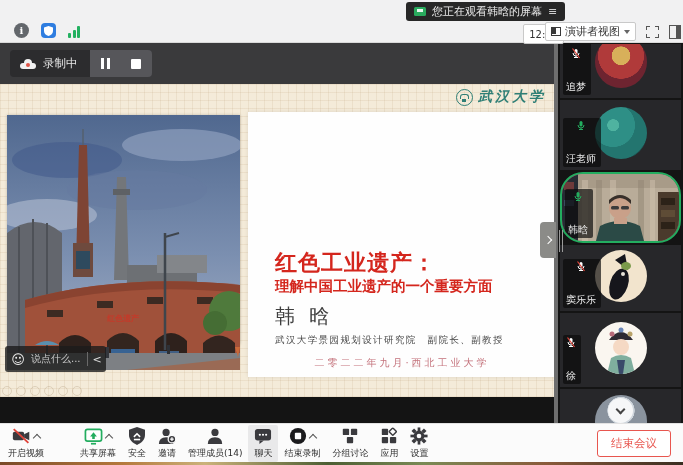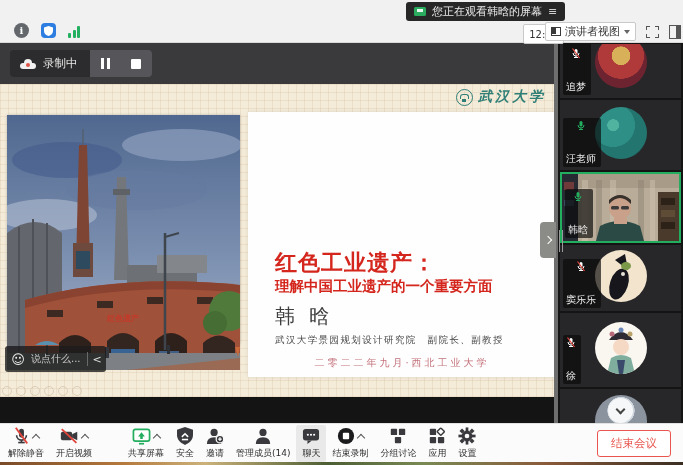--- a/index.html
+++ b/index.html
@@ -289,21 +289,21 @@
         <svg width="10" height="11" viewBox="0 0 20 22">
             <rect x="7" y="2" width="6" height="11" rx="3" fill="#23ad5f"></rect>
             <path d="M4 10 a6 6 0 0 0 12 0" fill="none" stroke="#23ad5f" stroke-width="2"></path>
             <line x1="10" y1="16" x2="10" y2="19" stroke="#23ad5f" stroke-width="2"></line>
             <line x1="6" y1="19" x2="14" y2="19" stroke="#23ad5f" stroke-width="2"></line>
           </svg>
         <span>汪老师</span>
       </div>
     </div>
 
-    <div class="tile video-tile" style="top:129px; height:71px;">
+    <div class="tile video-tile" style="top:129px; height:71px;border-radius:23px;">
       <svg width="117" height="67" viewBox="0 0 117 67" style="display:block">
         <rect width="117" height="67" fill="#b9ac99"></rect>
         <rect x="0" y="0" width="117" height="14" fill="#a89b88"></rect>
         <g opacity="0.5">
           <rect x="20" y="6" width="6" height="61" fill="#cfc2ae"></rect>
             <rect x="34" y="6" width="6" height="61" fill="#8f8372"></rect>
           <rect x="48" y="6" width="6" height="61" fill="#cfc2ae"></rect>
             <rect x="76" y="6" width="6" height="61" fill="#8f8372"></rect>
           <rect x="88" y="6" width="5" height="61" fill="#cfc2ae"></rect>
         </g>
@@ -387,33 +387,20 @@
   </div>
 
   <div class="divider-strip"></div>
   <div class="drag-lines"></div>
   <div class="expand-tab">
       <span class="chev-right"></span>
     </div>
 
   <div class="toolbar">
 
-    <div class="tb-item">
-      <div class="ico-row">
-        <svg width="17" height="18" viewBox="0 0 20 22">
-            <rect x="7" y="2" width="6" height="11" rx="3" fill="#3a3a3e"></rect>
-            <path d="M4 10 a6 6 0 0 0 12 0" fill="none" stroke="#3a3a3e" stroke-width="2"></path>
-            <line x1="10" y1="16" x2="10" y2="19" stroke="#3a3a3e" stroke-width="2"></line>
-            <line x1="6" y1="19" x2="14" y2="19" stroke="#3a3a3e" stroke-width="2"></line>
-            <line x1="3" y1="1" x2="17" y2="20" stroke="#e0443a" stroke-width="2.2"></line>
-          </svg>
-        <span class="caret-up"></span>
-      </div>
-      <span class="lbl">解除静音</span>
-    </div>
 
     <div class="tb-item">
       <div class="ico-row">
         <svg width="19" height="16" viewBox="0 0 22 18">
             <rect x="1" y="4" width="13" height="10" rx="2" fill="#3a3a3e"></rect>
             <polygon points="14,7 20,4 20,14 14,11" fill="#3a3a3e"></polygon>
             <line x1="2" y1="1" x2="19" y2="17" stroke="#e0443a" stroke-width="2.2"></line>
           </svg>
         <span class="caret-up"></span>
       </div>

